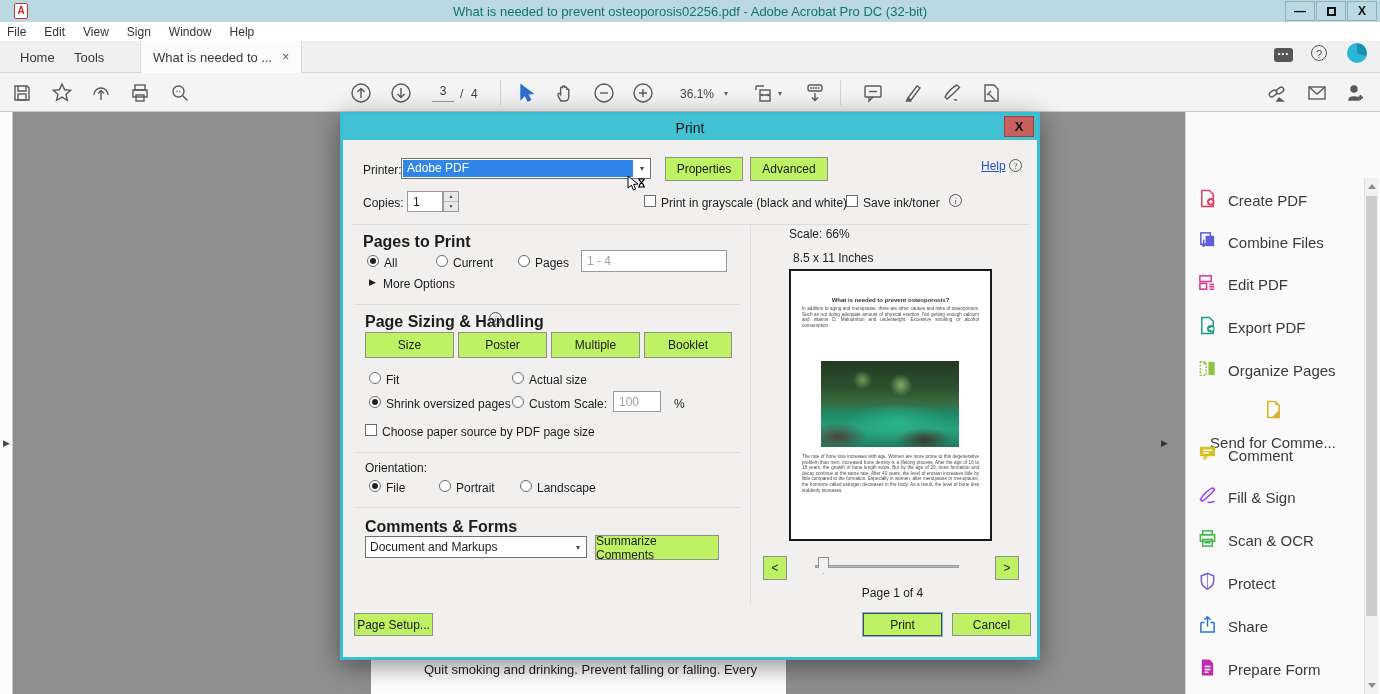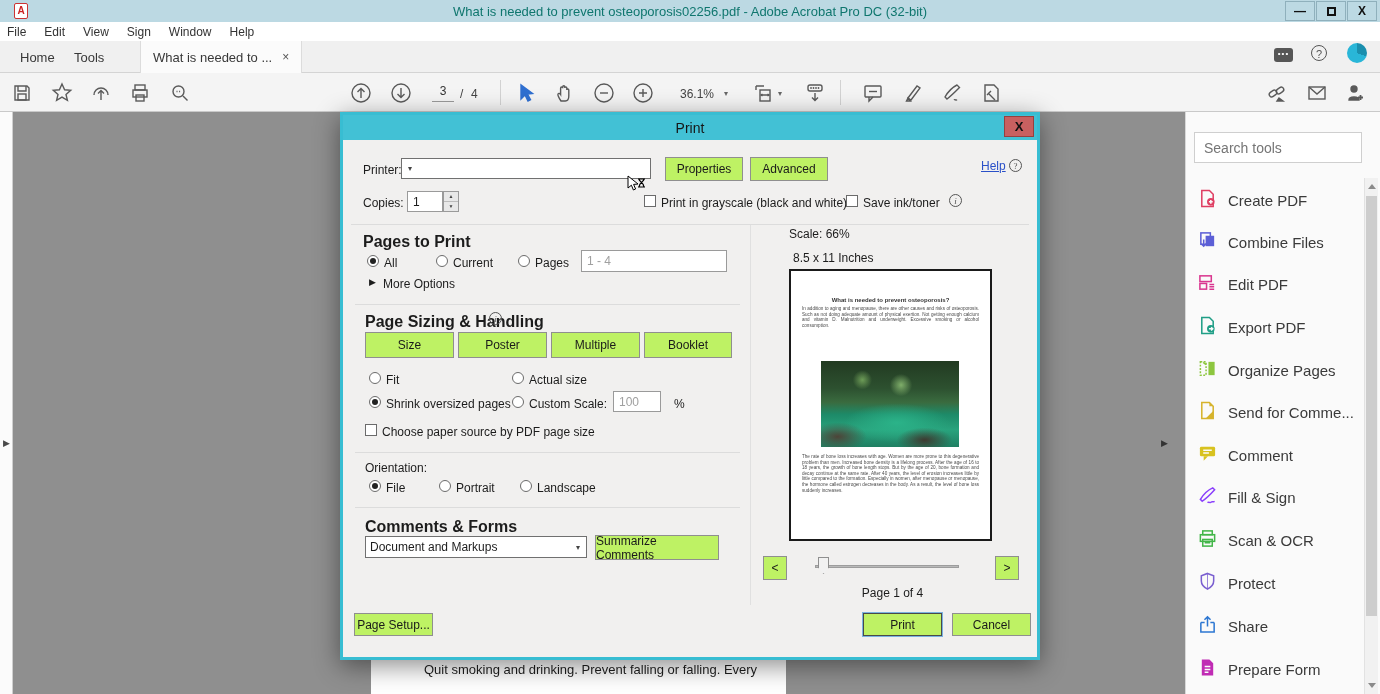--- a/index.html
+++ b/index.html
@@ -260,21 +260,20 @@
 
   <div id="left-strip" class="abs"></div>
   <div id="left-expand" class="abs">▶</div>
   <div id="right-expand" class="abs">▶</div>
 
   <div id="doc-page-strip" class="abs">
     <div>Quit smoking and drinking. Prevent falling or falling. Every</div>
   </div>
 
   <div id="tools-panel" class="abs">
-    <input id="search-tools" placeholder="Search tools" style="">
     <div class="tool-item" style="top:76px;">
       <span style="color: rgb(223, 62, 98);"><svg viewBox="0 0 20 20">
             <path d="M4 1.5 h8 l4 4 V18.5 h-12 z"></path>
             <circle cx="13.5" cy="13.5" r="4" fill="currentColor" stroke="none"></circle>
             <path d="M13.5 11.5 v4 M11.5 13.5 h4" stroke="#fafafa"></path>
           </svg></span>
       <span class="lbl">Create PDF</span>
     </div>
     <div class="tool-item" style="top:118px;">
       <span style="color: rgb(92, 95, 214);"><svg viewBox="0 0 20 20">
@@ -301,21 +300,21 @@
       <span class="lbl">Export PDF</span>
     </div>
     <div class="tool-item" style="top:246px;">
       <span style="color: rgb(141, 198, 63);"><svg viewBox="0 0 20 20">
             <rect x="2.5" y="3" width="6" height="14" stroke-dasharray="2 1.5"></rect>
             <rect x="11" y="3" width="6.5" height="14" fill="currentColor" stroke="none"></rect>
             <path d="M8.5 6 l-3-2.5"></path>
           </svg></span>
       <span class="lbl">Organize Pages</span>
     </div>
-    <div class="tool-item" style="top:288px;">
+    <div class="tool-item" style="top:288px;flex-direction:column;">
       <span style="color: rgb(214, 179, 44);"><svg viewBox="0 0 20 20">
             <path d="M4 1.5 h8 l4 4 V18.5 h-12 z"></path>
             <path d="M12 1.5 v4 h4 z" fill="currentColor" stroke="none"></path>
             <path d="M8 18.5 l8-8 v8 z" fill="currentColor" stroke="none"></path>
           </svg></span>
       <span class="lbl">Send for Comme...</span>
     </div>
     <div class="tool-item" style="top:331px;">
       <span style="color: rgb(216, 194, 31);"><svg viewBox="0 0 20 20">
             <rect x="2" y="3" width="16" height="10" rx="1.5" fill="currentColor" stroke="none"></rect>
@@ -369,20 +368,21 @@
   </div>
 
   <div id="print-dialog" class="abs">
     <div id="dlg-title">
         <span>Print</span>
       </div>
     <div id="dlg-close">X</div>
 
     <span class="dlbl" style="left:20px; top:48px;">Printer:</span>
     <div class="combo" id="printer-combo" style="left:58px; top:43px; width:250px; height:21px;">
+      <span class="val">Adobe PDF</span>
       <span class="arr">▾</span>
     </div>
     <div class="btn" style="left:322px; top:42px; width:78px; height:24px;">Properties</div>
     <div class="btn" style="left:407px; top:42px; width:78px; height:24px;">Advanced</div>
     <span id="help-link" style="left:638px; top:44px;">Help</span>
     <div class="info-i" style="left:666px; top:44px; font-style:normal;">?</div>
 
     <span class="dlbl" style="left:20px; top:81px;">Copies:</span>
     <div class="txtin" style="left:64px; top:76px; width:36px; height:21px; color:#1c1c1c;">1</div>
     <div class="spin" style="left:100px; top:76px;">

